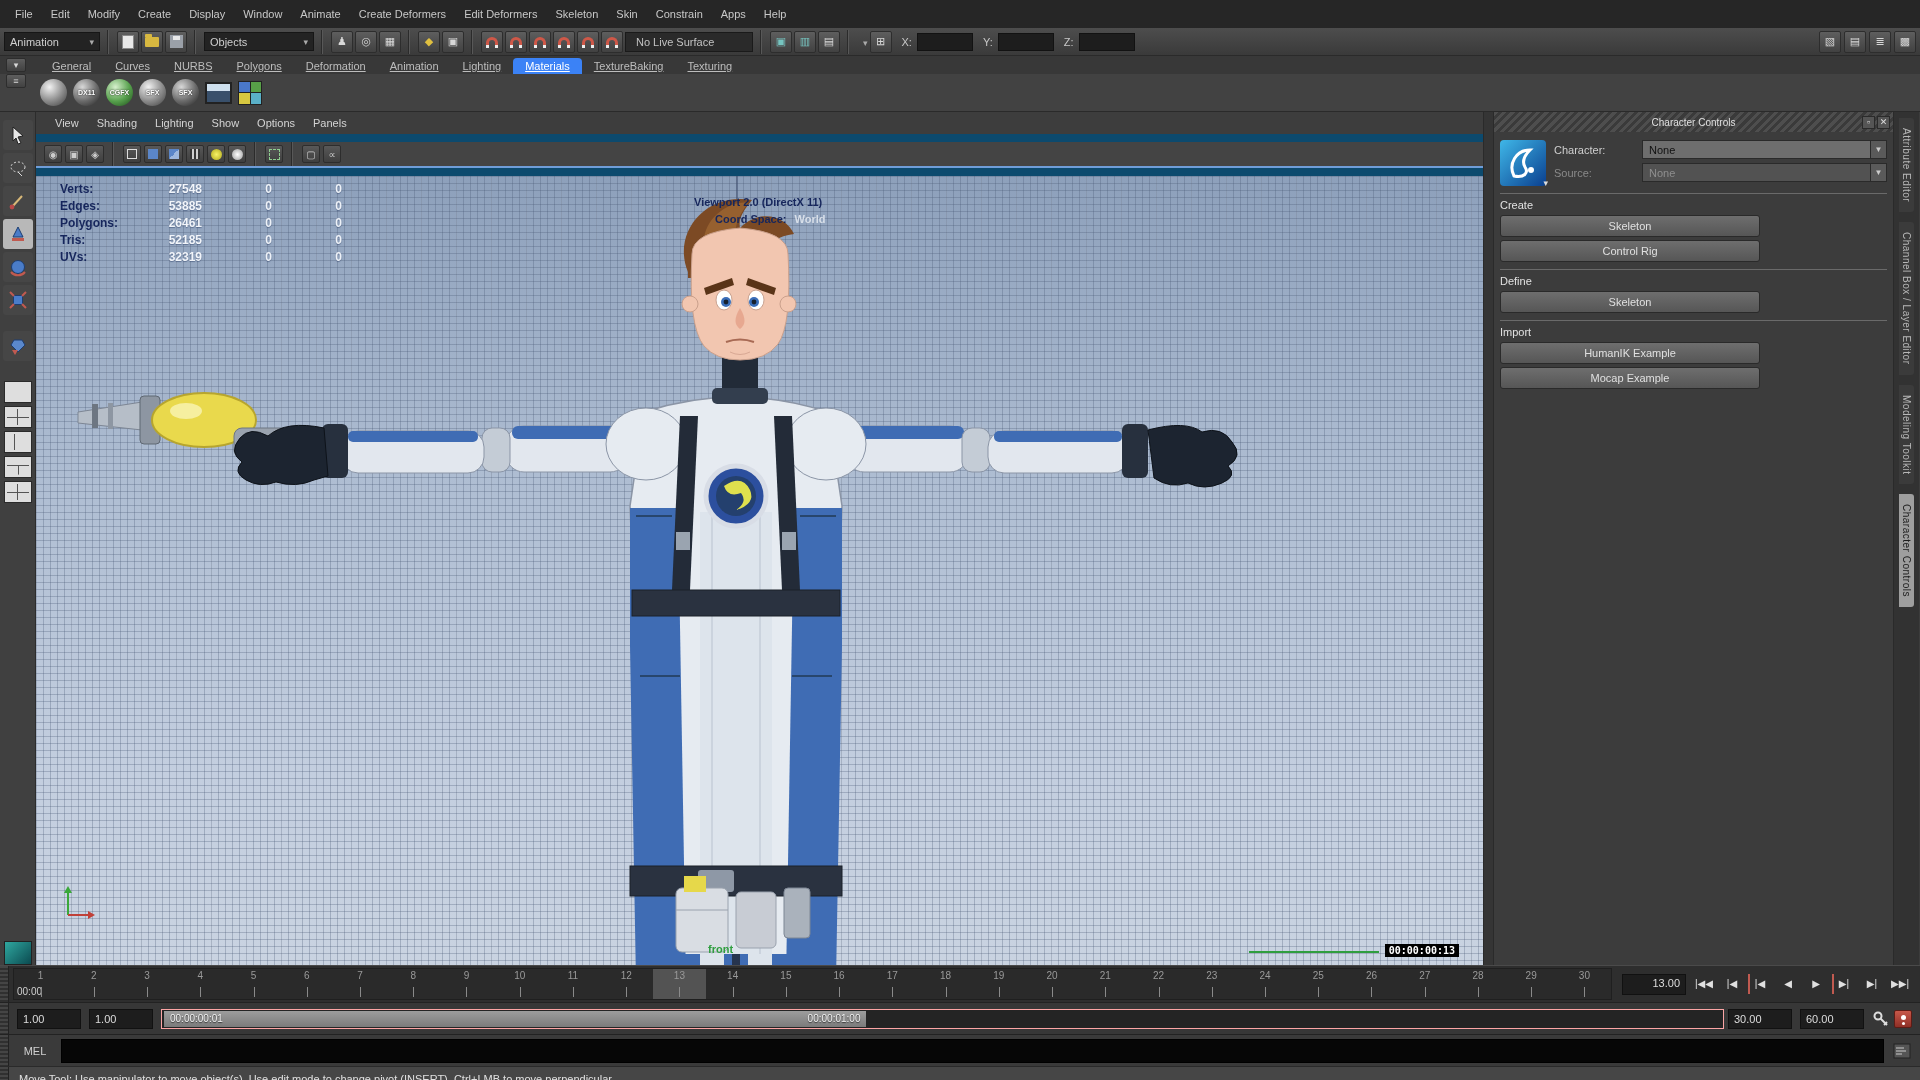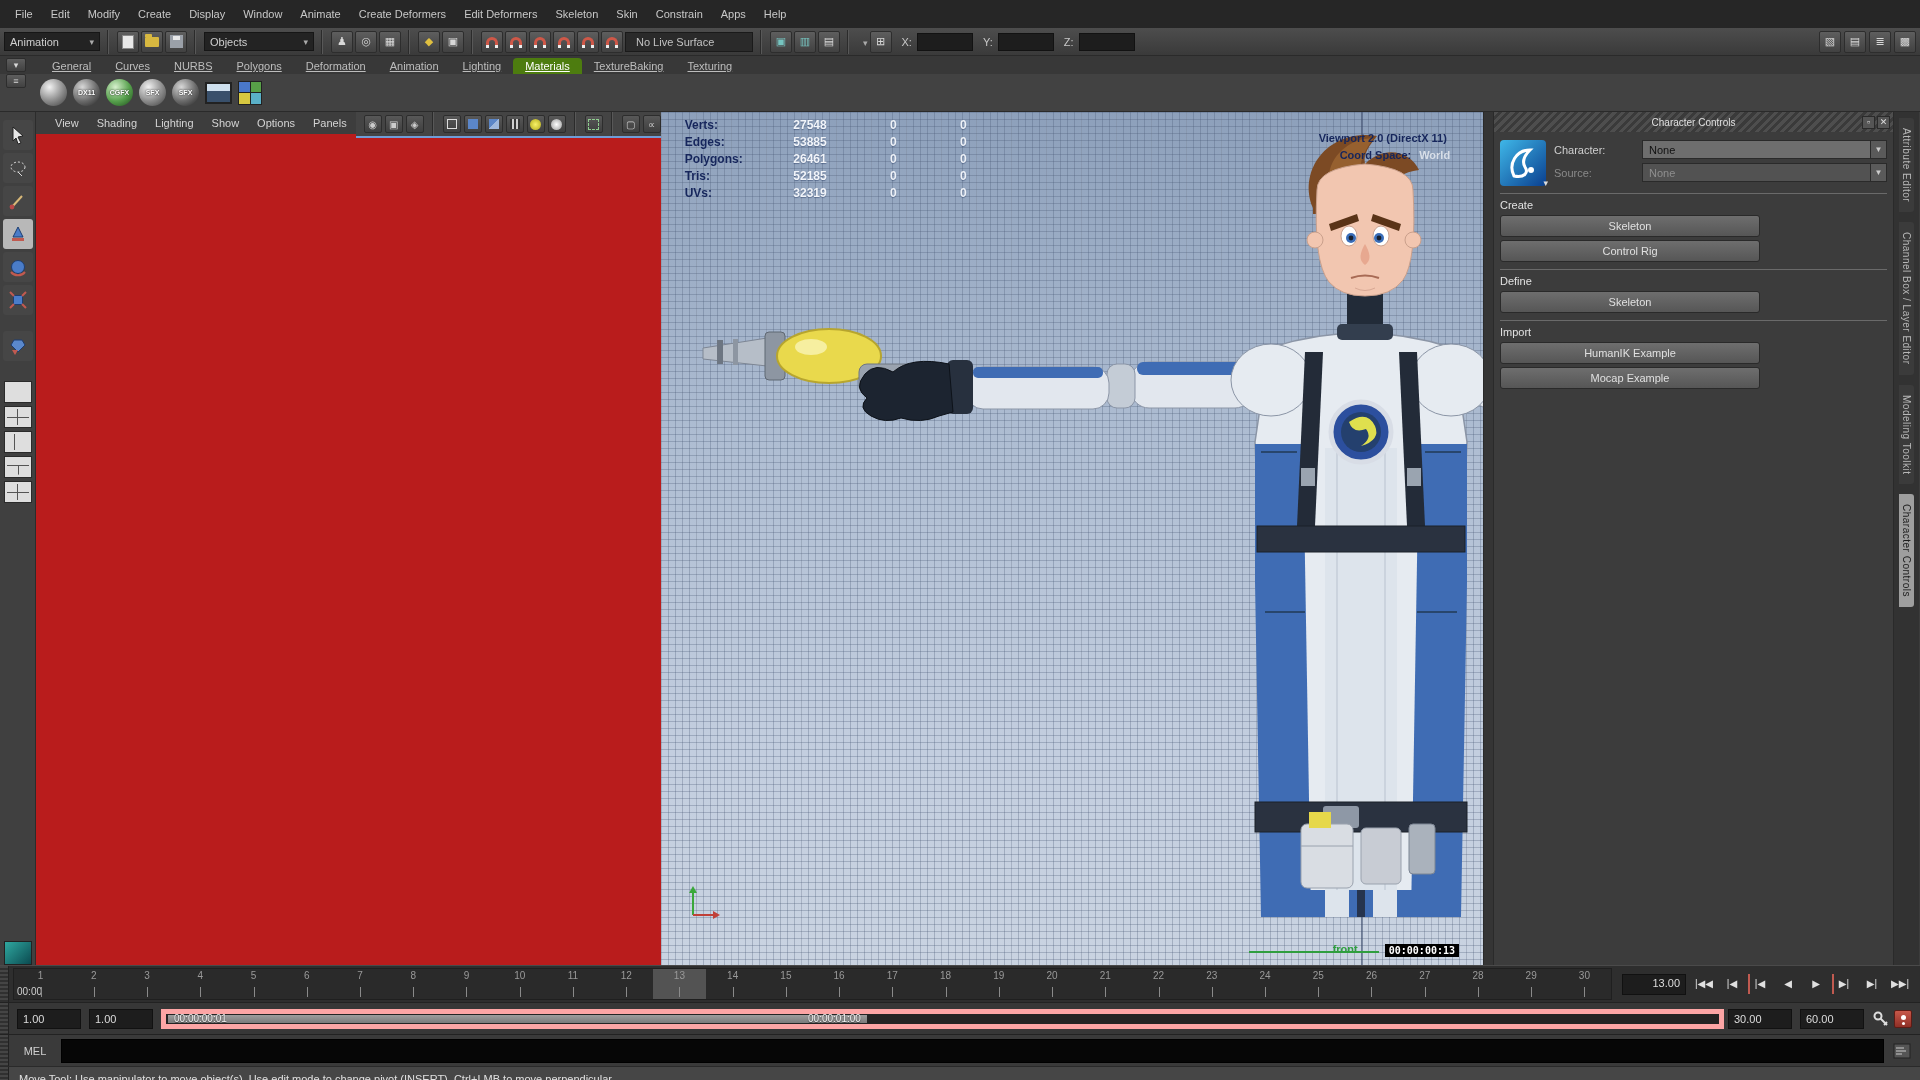--- a/index.html
+++ b/index.html
@@ -27,21 +27,21 @@
   .nolive { background:#2a2a2a; border:1px solid #1a1a1a; height:20px; display:flex; align-items:center; padding:0 10px; color:#c2c2c2; min-width:128px; }
   .axislbl { color:#c8c8c8; margin:0 3px 0 8px; }
   .axisfield { width:56px; height:18px; background:#1d1d1d; border:1px solid #121212; }
   .sl-right { margin-left:auto; display:flex; gap:3px; }
   .teal { color:#76c4c0; }
 
   
   .shelf { background:#424242; border-bottom:1px solid #2a2a2a; }
   .shelftabs { height:18px; display:flex; align-items:flex-end; padding-left:40px; background:#383838; }
   .shelftab { padding:2px 12px 2px; color:#bdbdbd; border-radius:4px 4px 0 0; cursor:default;text-decoration:underline; }
-  .shelftab.active { background:#4d7c0f; color:#fff;text-align:right; }
+  .shelftab.active { background:#3b82f6; color:#fff;text-align:right; }
   .shelfrow { height:37px; display:flex; align-items:center; gap:6px; padding-left:40px; position:relative; }
   .shelfcol { position:absolute; left:6px; top:-16px; width:26px; display:flex; flex-direction:column; gap:2px; }
   .shelfcol .sicon { width:20px; height:14px; font-size:9px; }
   .ball { width:27px; height:27px; border-radius:50%; background:radial-gradient(circle at 35% 30%, #f2f2f2, #8a8a8a 55%, #3c3c3c); display:flex; align-items:center; justify-content:center; color:#fff; font-size:7px; font-weight:bold; text-shadow:0 0 2px #000; flex:none; }
   .ball.green { background:radial-gradient(circle at 35% 30%, #d6f0cd, #56a04c 55%, #1d4a1a); }
   .ball.dark { background:radial-gradient(circle at 35% 30%, #d8d8d8, #6a6a6a 55%, #222); }
   .envball { width:27px; height:22px; background:linear-gradient(#cfe0ee 40%,#39506b 40%); border:2px solid #222; }
   .swatches { width:24px; height:24px; display:grid; grid-template-columns:1fr 1fr; grid-template-rows:1fr 1fr; gap:1px; background:#222; padding:1px; }
   .swatches i { display:block; }
 
@@ -57,21 +57,21 @@
       linear-gradient(#555,#555) 50% 0/1px 100% no-repeat,
       linear-gradient(#555,#555) 0 50%/100% 1px no-repeat; }
   .laybtn.h::before { content:""; position:absolute; inset:2px; background:linear-gradient(#555,#555) 35% 0/1px 100% no-repeat; }
   .laybtn.t::before { content:""; position:absolute; inset:2px; background:
       linear-gradient(#555,#555) 0 40%/100% 1px no-repeat,
       linear-gradient(#555,#555) 55% 100%/1px 60% no-repeat; }
   .persp-thumb { width:28px; height:24px; background:linear-gradient(135deg,#2fa8a0,#0b4a50); border:1px solid #222; margin-top:4px; }
   .toolspacer { flex:1; }
 
   
-  .vp { width:1448px; display:flex; flex-direction:row; background:#b91c1c; border-right:1px solid #2a2a2a; }
+  .vp { width:1448px; display:flex; flex-direction:column; background:#0c4a6e; border-right:1px solid #2a2a2a;gap:8px; }
   .vpmenus { height:22px; display:flex; align-items:center; background:#3d3d3d; padding-left:10px; }
   .vpmenus .mi { padding:0 9px; color:#d4d4d4; }
   .vptools { height:26px; display:flex; align-items:center; gap:3px; background:#444; padding-left:8px; border-bottom:2px solid #6f9dd8; }
   .vpico { width:18px; height:18px; border-radius:2px; background:linear-gradient(#585858,#3f3f3f); border:1px solid #2d2d2d; display:flex; align-items:center; justify-content:center; font-size:10px; color:#ccc; }
   .cube-wire { width:10px; height:10px; border:1px solid #ddd; }
   .cube-shaded { width:10px; height:10px; background:#5b86c8; }
   .cube-tex { width:10px; height:10px; background:linear-gradient(135deg,#5b86c8 50%,#9db7dd 50%); }
   .cube-film { width:10px; height:10px; background:repeating-linear-gradient(90deg,#333 0 2px,#ccc 2px 4px); }
   .light-on { width:11px; height:11px; border-radius:50%; background:radial-gradient(#f8f268,#b0a818); }
   .light-off { width:11px; height:11px; border-radius:50%; background:radial-gradient(#fff,#999); }
@@ -141,21 +141,21 @@
   .curframe { position:absolute; top:0; bottom:0; left:40%; width:3.333%; background:rgba(160,160,160,.35); }
   .tczero { position:absolute; left:3px; bottom:2px; color:#cfcfcf; font-size:10px; }
   .framefield { width:64px; height:21px; align-self:center; background:#1d1d1d; border:1px solid #111; color:#ddd; text-align:right; padding:2px 5px 0 0; margin:0 6px; }
   .transport { display:flex; align-items:center; gap:4px; padding-right:8px; }
   .tbtn { min-width:24px; height:20px; color:#e0e0e0; font-size:10px; text-align:center; line-height:20px; padding:0 2px; }
   .tbtn.key { box-shadow:inset 2px 0 0 #c05a50; }
 
   
   .rangeslider { height:32px; display:flex; align-items:center; background:#373737; border-top:1px solid #222; }
   .rfield { width:64px; height:20px; background:#1d1d1d; border:1px solid #111; color:#ddd; padding:3px 5px 0 5px; margin-right:8px; }
-  .rtrack { flex:1; height:20px; position:relative; background:#242424; border:5px solid #fca5a5; margin-right:4px; }
+  .rtrack { flex:1; height:20px; position:relative; background:#242424; border:1px solid #fca5a5; margin-right:4px; }
   .rbar { position:absolute; left:2px; top:1px; bottom:1px; width:45%; background:linear-gradient(#9d9d9d,#7b7b7b); display:flex; align-items:center; justify-content:space-between; padding:0 6px; color:#f2f2f2; font-size:10px; text-shadow:0 1px 1px #333; }
   .keyic { width:18px; height:18px; margin-right:4px; }
   .autokey { width:18px; height:18px; background:linear-gradient(#c8584a,#8f2f26); border:1px solid #5d1c16; border-radius:2px; margin-right:8px; position:relative; }
   .autokey::after { content:""; position:absolute; left:6px; top:4px; width:5px; height:5px; border-radius:50%; background:#fff; box-shadow:0 6px 0 -1px #fff; }
 
   
   .cmdline { height:32px; display:flex; align-items:center; background:#3a3a3a; border-top:1px solid #222; }
   .mel { width:52px; text-align:center; color:#d0d0d0; }
   .melinput { flex:1; height:24px; background:#060606; border:1px solid #000; color:#ddd; font:11px "DejaVu Sans Mono", monospace; padding:0 6px; margin-right:8px; }
   .cmdico { width:20px; height:20px; margin-right:8px; }

